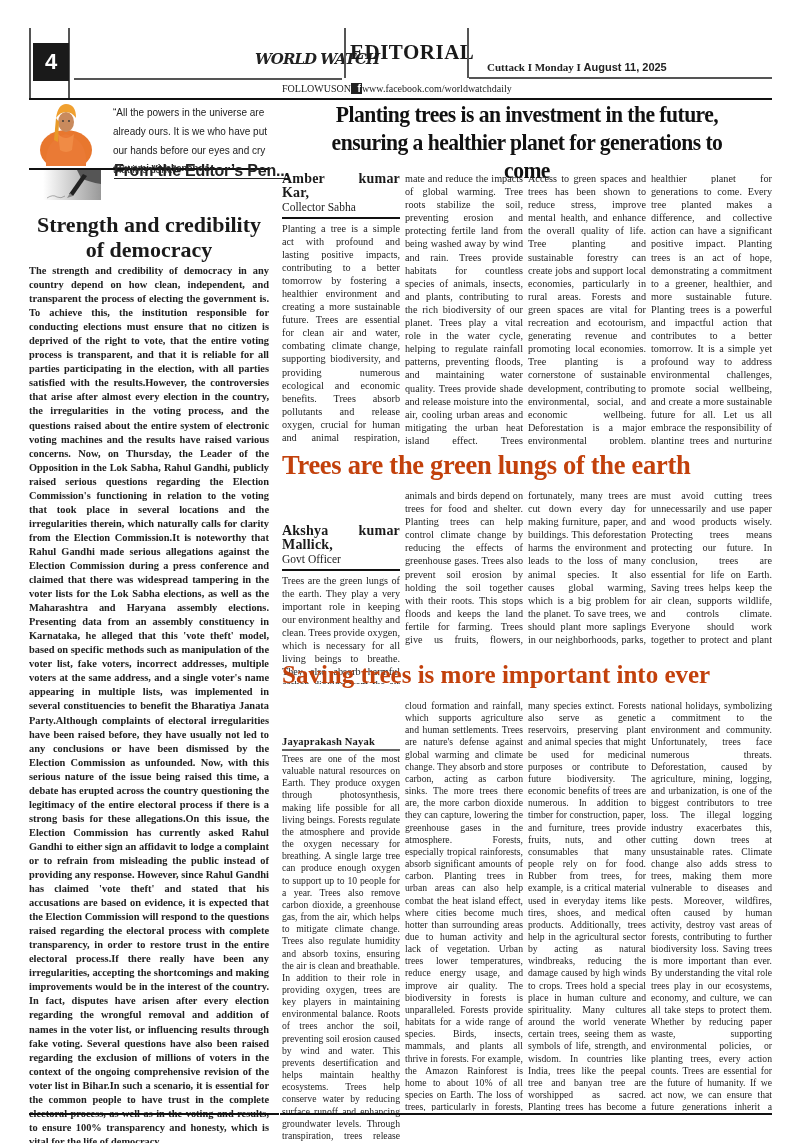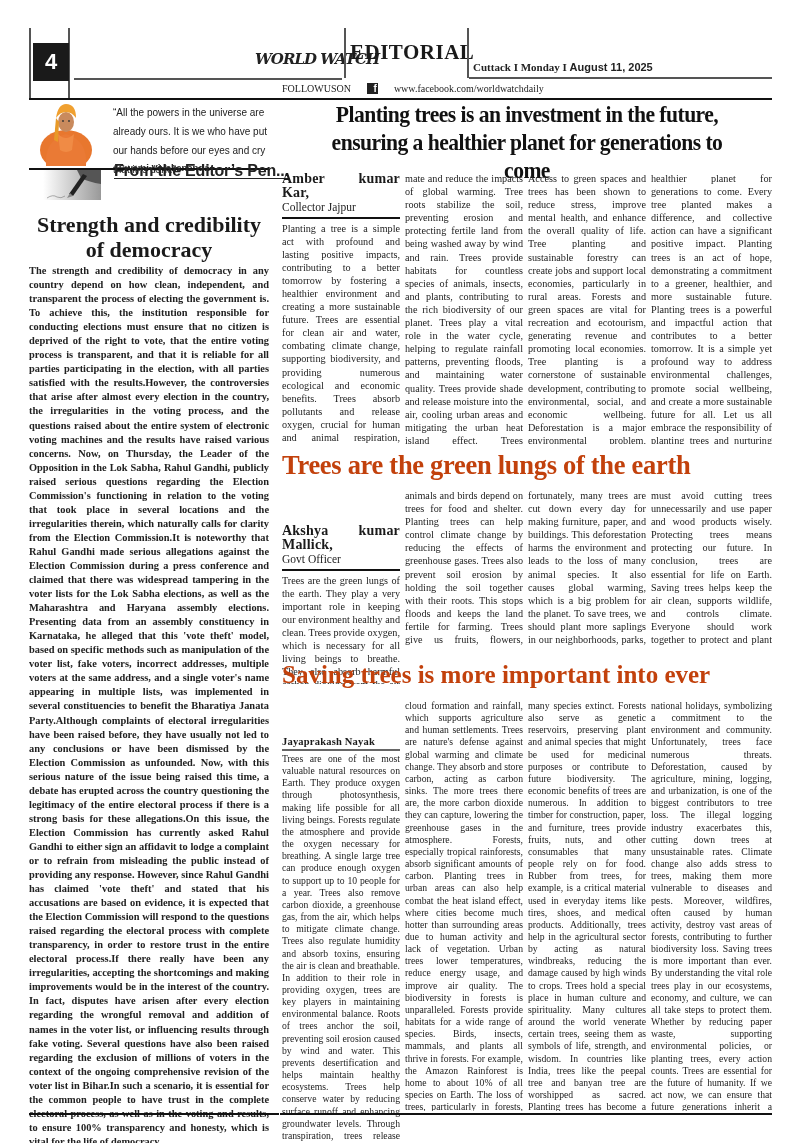--- a/index.html
+++ b/index.html
@@ -10,24 +10,24 @@
   .frame-left { position: absolute; left: 29px; top: 28px; width: 2px; height: 72px; background: #555; }
   .frame-left2 { position: absolute; left: 68px; top: 28px; width: 2px; height: 72px; background: #555; }
   .page-num { position: absolute; left: 33px; top: 43px; width: 36px; height: 38px; background: #1a1a1a; color: #fff;
               font-family: "Liberation Sans", sans-serif; font-weight: bold; font-size: 22px; text-align: center; line-height: 38px; }
   .rule-under-logo { position: absolute; left: 74px; top: 78px; width: 268px; height: 2px; background: #555; }
   .logo { position: absolute; left: 255px; top: 42px; width: 88px; height: 34px; font-family: "DejaVu Serif", serif;
           font-weight: bold; font-style: italic; font-size: 15px; color: #222; letter-spacing: -1px; line-height: 34px; white-space: nowrap; }
   .logo-sep { position: absolute; left: 344px; top: 28px; width: 2px; height: 50px; background: #555; }
   .section-title { position: absolute; left: 350px; top: 40px; font-family: "Liberation Serif", serif; font-weight: bold; font-size: 21px; letter-spacing: 0.5px; color: #1a1a1a; }
   .title-sep { position: absolute; left: 467px; top: 28px; width: 2px; height: 50px; background: #555; }
-  .dateline { position: absolute; left: 473px; top: 61px; font-size: 11px; font-weight: bold; color: #222; white-space: nowrap; }
+  .dateline { position: absolute; left: 487px; top: 61px; font-size: 11px; font-weight: bold; color: #222; white-space: nowrap; }
   .dateline .sans { font-family: "Liberation Sans", sans-serif; }
   .rule-under-date { position: absolute; left: 469px; top: 77px; width: 303px; height: 2px; background: #555; }
-  .follow { position: absolute; left: 282px; top: 83px; font-size: 10px; color: #222; white-space: nowrap; display: flex; align-items: center; gap: 16px; }
+  .follow { position: absolute; left: 282px; top: 83px; font-size: 10px; color: #222; white-space: nowrap; display: flex; align-items: center; gap: 0; }
   .fb-icon { display: inline-block; width: 11px; height: 11px; background: #222; color: #fff; font-family: "Liberation Sans", sans-serif;
              font-weight: bold; font-size: 10px; line-height: 12px; text-align: right; padding-right: 1px; }
   .rule-top-full { position: absolute; left: 29px; top: 98px; width: 743px; height: 2px; background: #111; }
 
   
   .swami { position: absolute; left: 36px; top: 100px; width: 58px; height: 66px; }
   .quote { position: absolute; left: 113px; top: 103px; width: 156px; font-family: "Liberation Sans", sans-serif; font-size: 10px; line-height: 19px; color: #222; }
   .quote-author { position: absolute; left: 113px; top: 162px; width: 156px; text-align: left; font-family: "Liberation Sans", sans-serif; font-weight: bold; font-size: 9.5px; color: #222; }
   .rule-quote { position: absolute; left: 29px; top: 168px; width: 240px; height: 1.5px; background: #111; }
   .pen-img { position: absolute; left: 43px; top: 170px; width: 58px; height: 30px; }
@@ -110,21 +110,21 @@
 <div class="editors-pen">From the Editor’s Pen...</div>
 
 <h1 class="ed-title">Strength and credibility of democracy</h1>
 <p class="ed-body">The strength and credibility of democracy in any country depend on how clean, independent, and transparent the process of electing the government is. To achieve this, the institution responsible for conducting elections must ensure that no citizen is deprived of the right to vote, that the entire voting process is transparent, and that it is reliable for all parties participating in the election, with all parties satisfied with the results.However, the controversies that arise after almost every election in the country, the irregularities in the voting process, and the questions raised about the entire system of electronic voting machines and the results have raised various concerns. Now, on Thursday, the Leader of the Opposition in the Lok Sabha, Rahul Gandhi, publicly raised serious questions regarding the Election Commission's functioning in relation to the voting that took place in several locations and the irregularities therein, which naturally calls for clarity from the Election Commission.It is noteworthy that Rahul Gandhi made serious allegations against the Election Commission during a press conference and claimed that there was widespread tampering in the voter lists for the Lok Sabha elections, as well as the Maharashtra and Haryana assembly elections. Presenting data from an assembly constituency in Karnataka, he alleged that this 'vote theft' model, based on specific methods such as manipulation of the voter list, fake voters, incorrect addresses, multiple voters at the same address, and a single voter's name appearing in multiple lists, was implemented in several constituencies to benefit the Bharatiya Janata Party.Although complaints of electoral irregularities have been raised before, they have usually not led to any conclusions or have been dismissed by the Election Commission as unfounded. Now, with this serious nature of the issue being raised this time, a debate has erupted across the country questioning the legitimacy of the entire electoral process if there is a strong basis for these allegations.On this issue, the Election Commission has currently asked Rahul Gandhi to either sign an affidavit to lodge a complaint or to refrain from misleading the public instead of providing any response. However, since Rahul Gandhi has claimed 'vote theft' and stated that his accusations are based on evidence, it is expected that the Election Commission will respond to the questions raised regarding the electoral process with complete transparency, in order to restore trust in the entire electoral process.If there really have been any irregularities, accepting the shortcomings and making improvements would be in the interest of the country. In fact, disputes have arisen after every election regarding the wrongful removal and addition of names in the voter list, or influencing results through fake voting. Several questions have also been raised regarding the exclusion of millions of voters in the context of the ongoing comprehensive revision of the voter list in Bihar.In such a scenario, it is essential for the common people to have trust in the complete electoral process, as well as in the voting and results, to ensure 100% transparency and honesty, which is vital for the life of democracy.</p>
 <div class="ed-rule-bottom"></div>
 
 <h2 class="art1-head">Planting trees is an investment in the future, ensuring a healthier planet for generations to come</h2>
 
 <div class="col" style="left:282px; top:172px; width:118px; height:272px;">
   <div class="byline-name">Amber kumar Kar,</div>
-  <div class="byline-role">Collector Jajpur</div>
+  <div class="byline-role">Collector Sabha</div>
   <div class="byline-rule"></div>
   <div>Planting a tree is a simple act with profound and lasting positive impacts, contributing to a better tomorrow by fostering a healthier environment and creating a more sustainable future. Trees are essential for clean air and water, combating climate change, supporting biodiversity, and providing numerous ecological and economic benefits. Trees absorb pollutants and release oxygen, crucial for human and animal respiration, improving air quality and mitigating the effects of pollution. By absorbing carbon dioxide, a major greenhouse gas, trees help regulate the cli-</div>
 </div>
 <div class="col" style="left:405px; top:172px; width:118px; height:272px;">mate and reduce the impacts of global warming. Tree roots stabilize the soil, preventing erosion and protecting fertile land from being washed away by wind and rain. Trees provide habitats for countless species of animals, insects, and plants, contributing to the rich biodiversity of our planet. Trees play a vital role in the water cycle, helping to regulate rainfall patterns, preventing floods, and maintaining water quality. Trees provide shade and release moisture into the air, cooling urban areas and mitigating the urban heat island effect. Trees contribute to cleaner air and water, leading to better overall health outcomes for individuals and communities.</div>
 <div class="col" style="left:528px; top:172px; width:118px; height:272px;">Access to green spaces and trees has been shown to reduce stress, improve mental health, and enhance the overall quality of life. Tree planting and sustainable forestry can create jobs and support local economies, particularly in rural areas. Forests and green spaces are vital for recreation and ecotourism, generating revenue and promoting local economies. Tree planting is a cornerstone of sustainable development, contributing to environmental, social, and economic wellbeing. Deforestation is a major environmental problem, leading to habitat loss, climate change, and soil erosion. Planting trees is an investment in the future, ensuring a</div>
 <div class="col" style="left:651px; top:172px; width:121px; height:272px;">healthier planet for generations to come. Every tree planted makes a difference, and collective action can have a significant positive impact. Planting trees is an act of hope, demonstrating a commitment to a greener, healthier, and more sustainable future. Planting trees is a powerful and impactful action that contributes to a better tomorrow. It is a simple yet profound way to address environmental challenges, promote social wellbeing, and create a more sustainable future for all. Let us all embrace the responsibility of planting trees and nurturing our planet for the benefit of ourselves and future generations.</div>
 
 <h2 class="art-head" style="top:449px; font-size:26.5px; line-height:32px; letter-spacing:-0.3px;">Trees are the green lungs of the earth</h2>
 
 <div class="col" style="left:282px; top:488px; width:118px; height:160px;margin-top:36px;">

